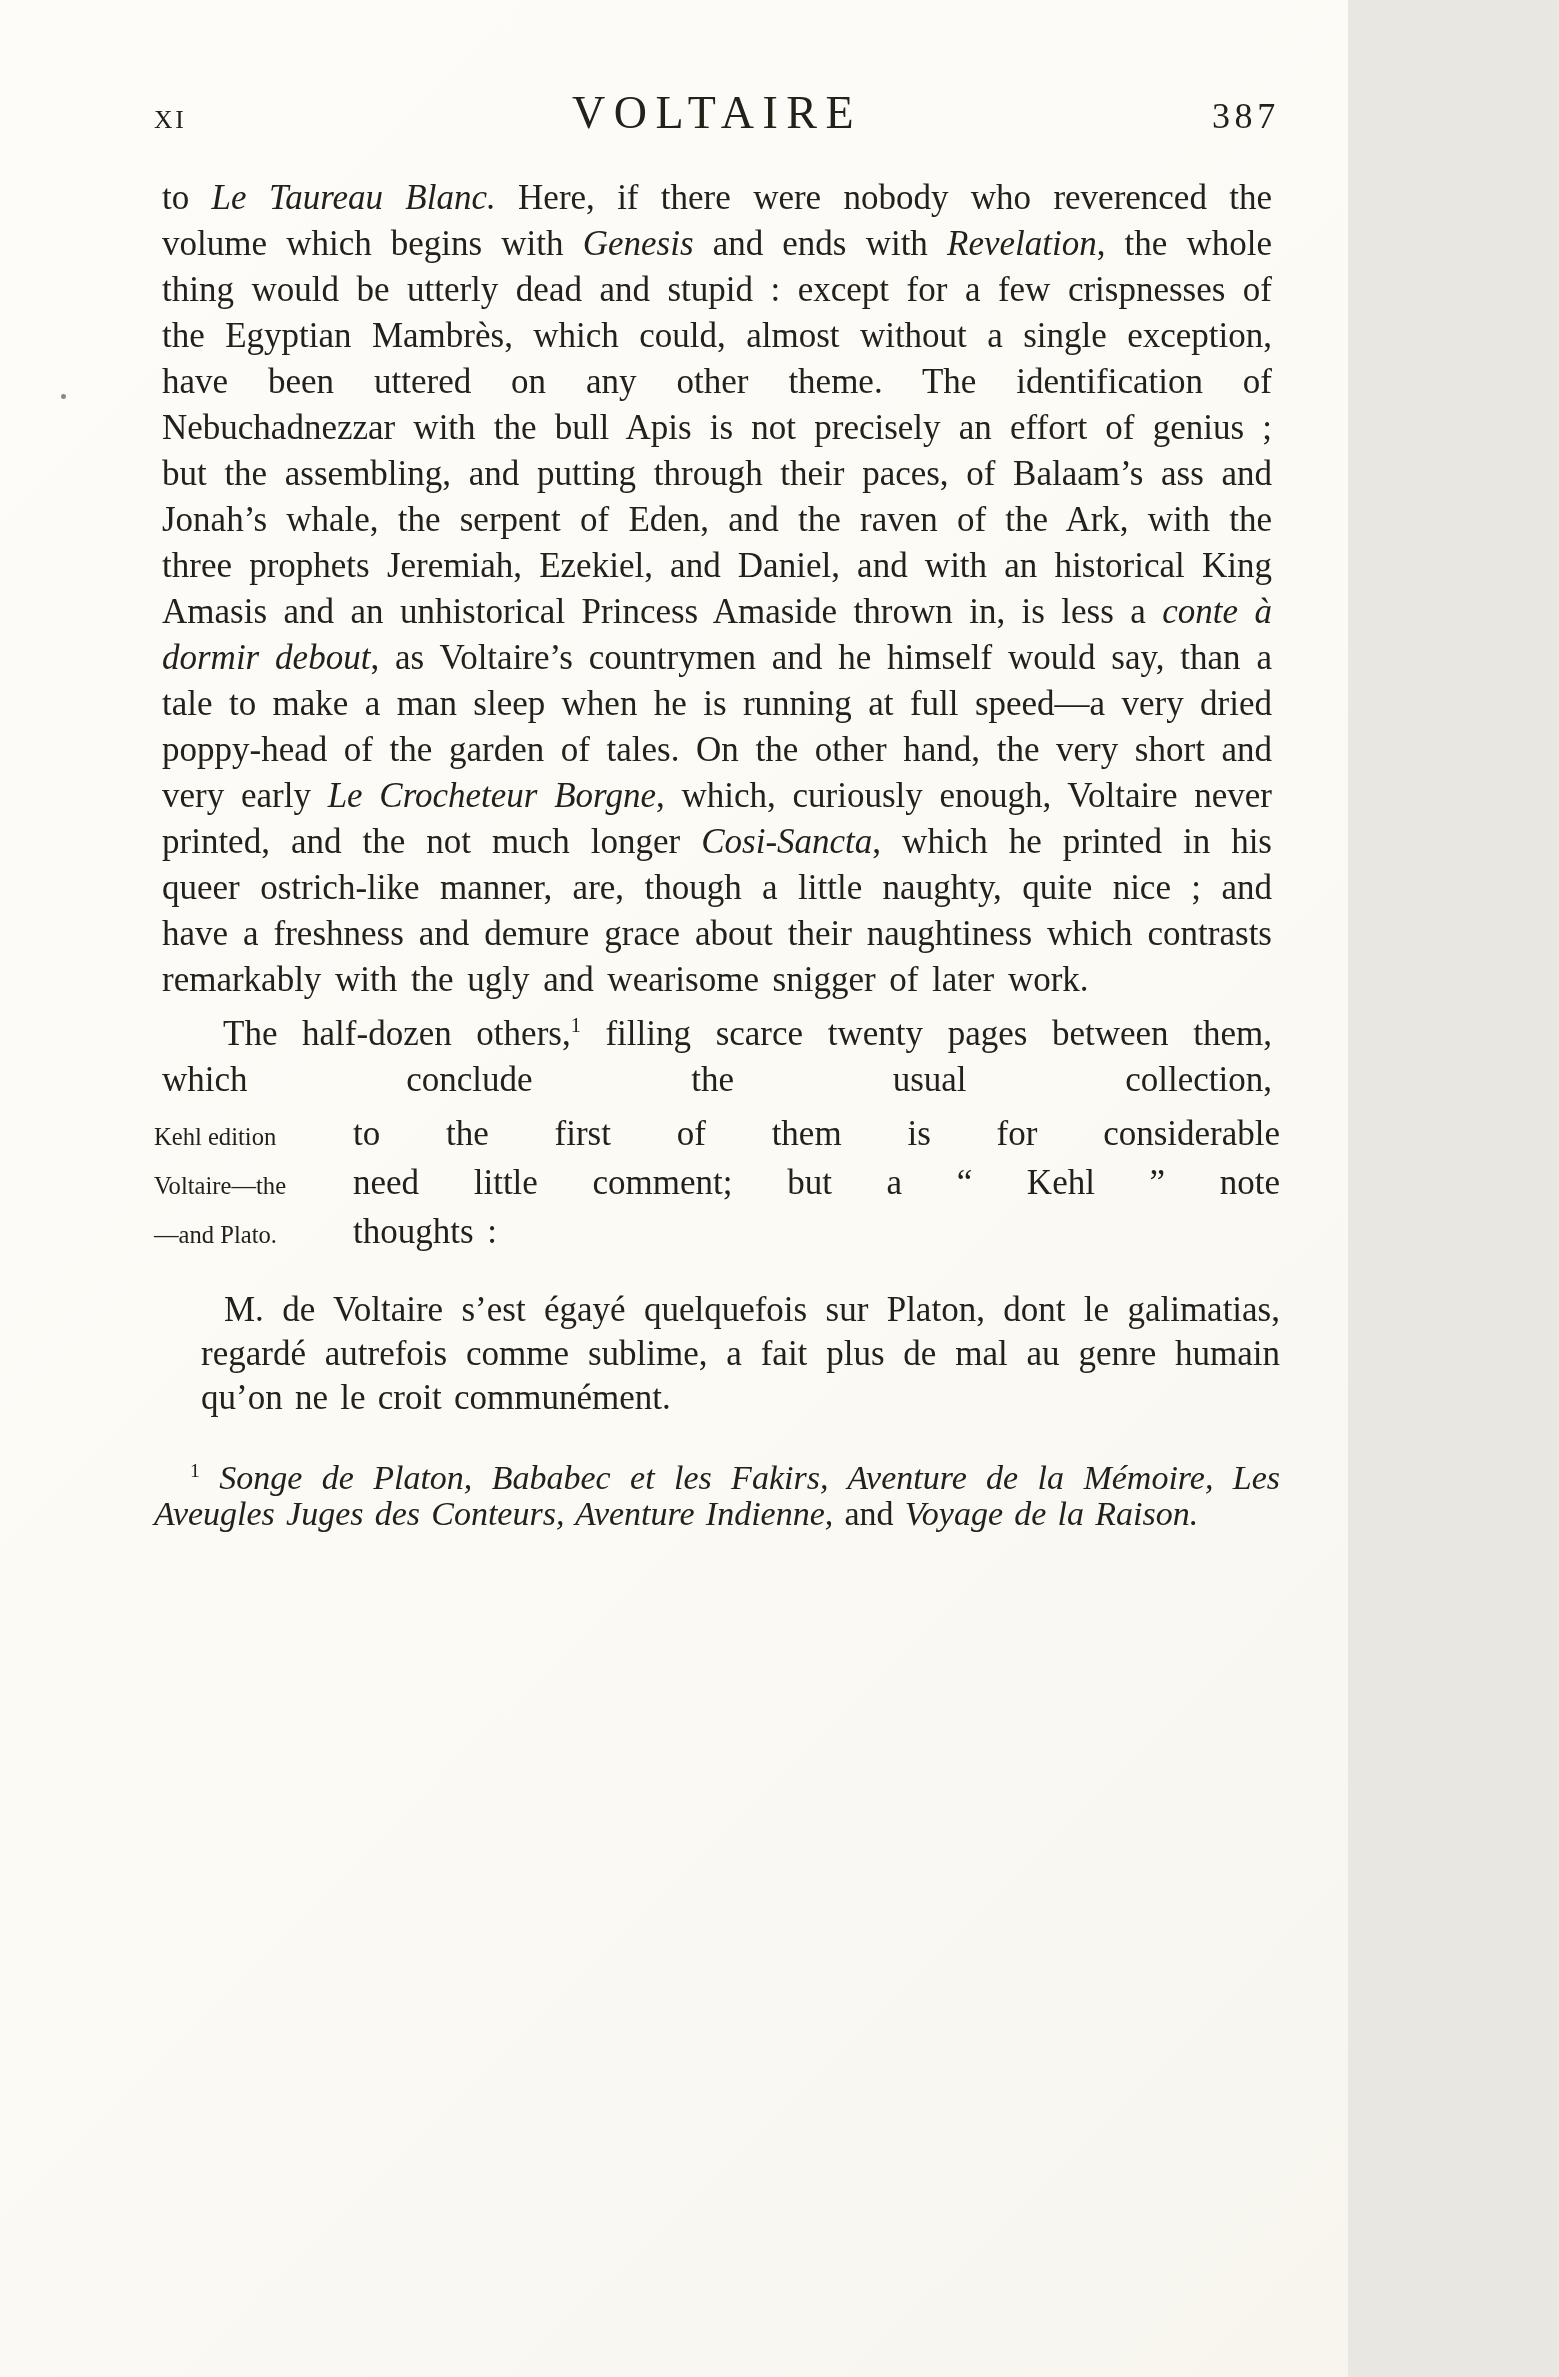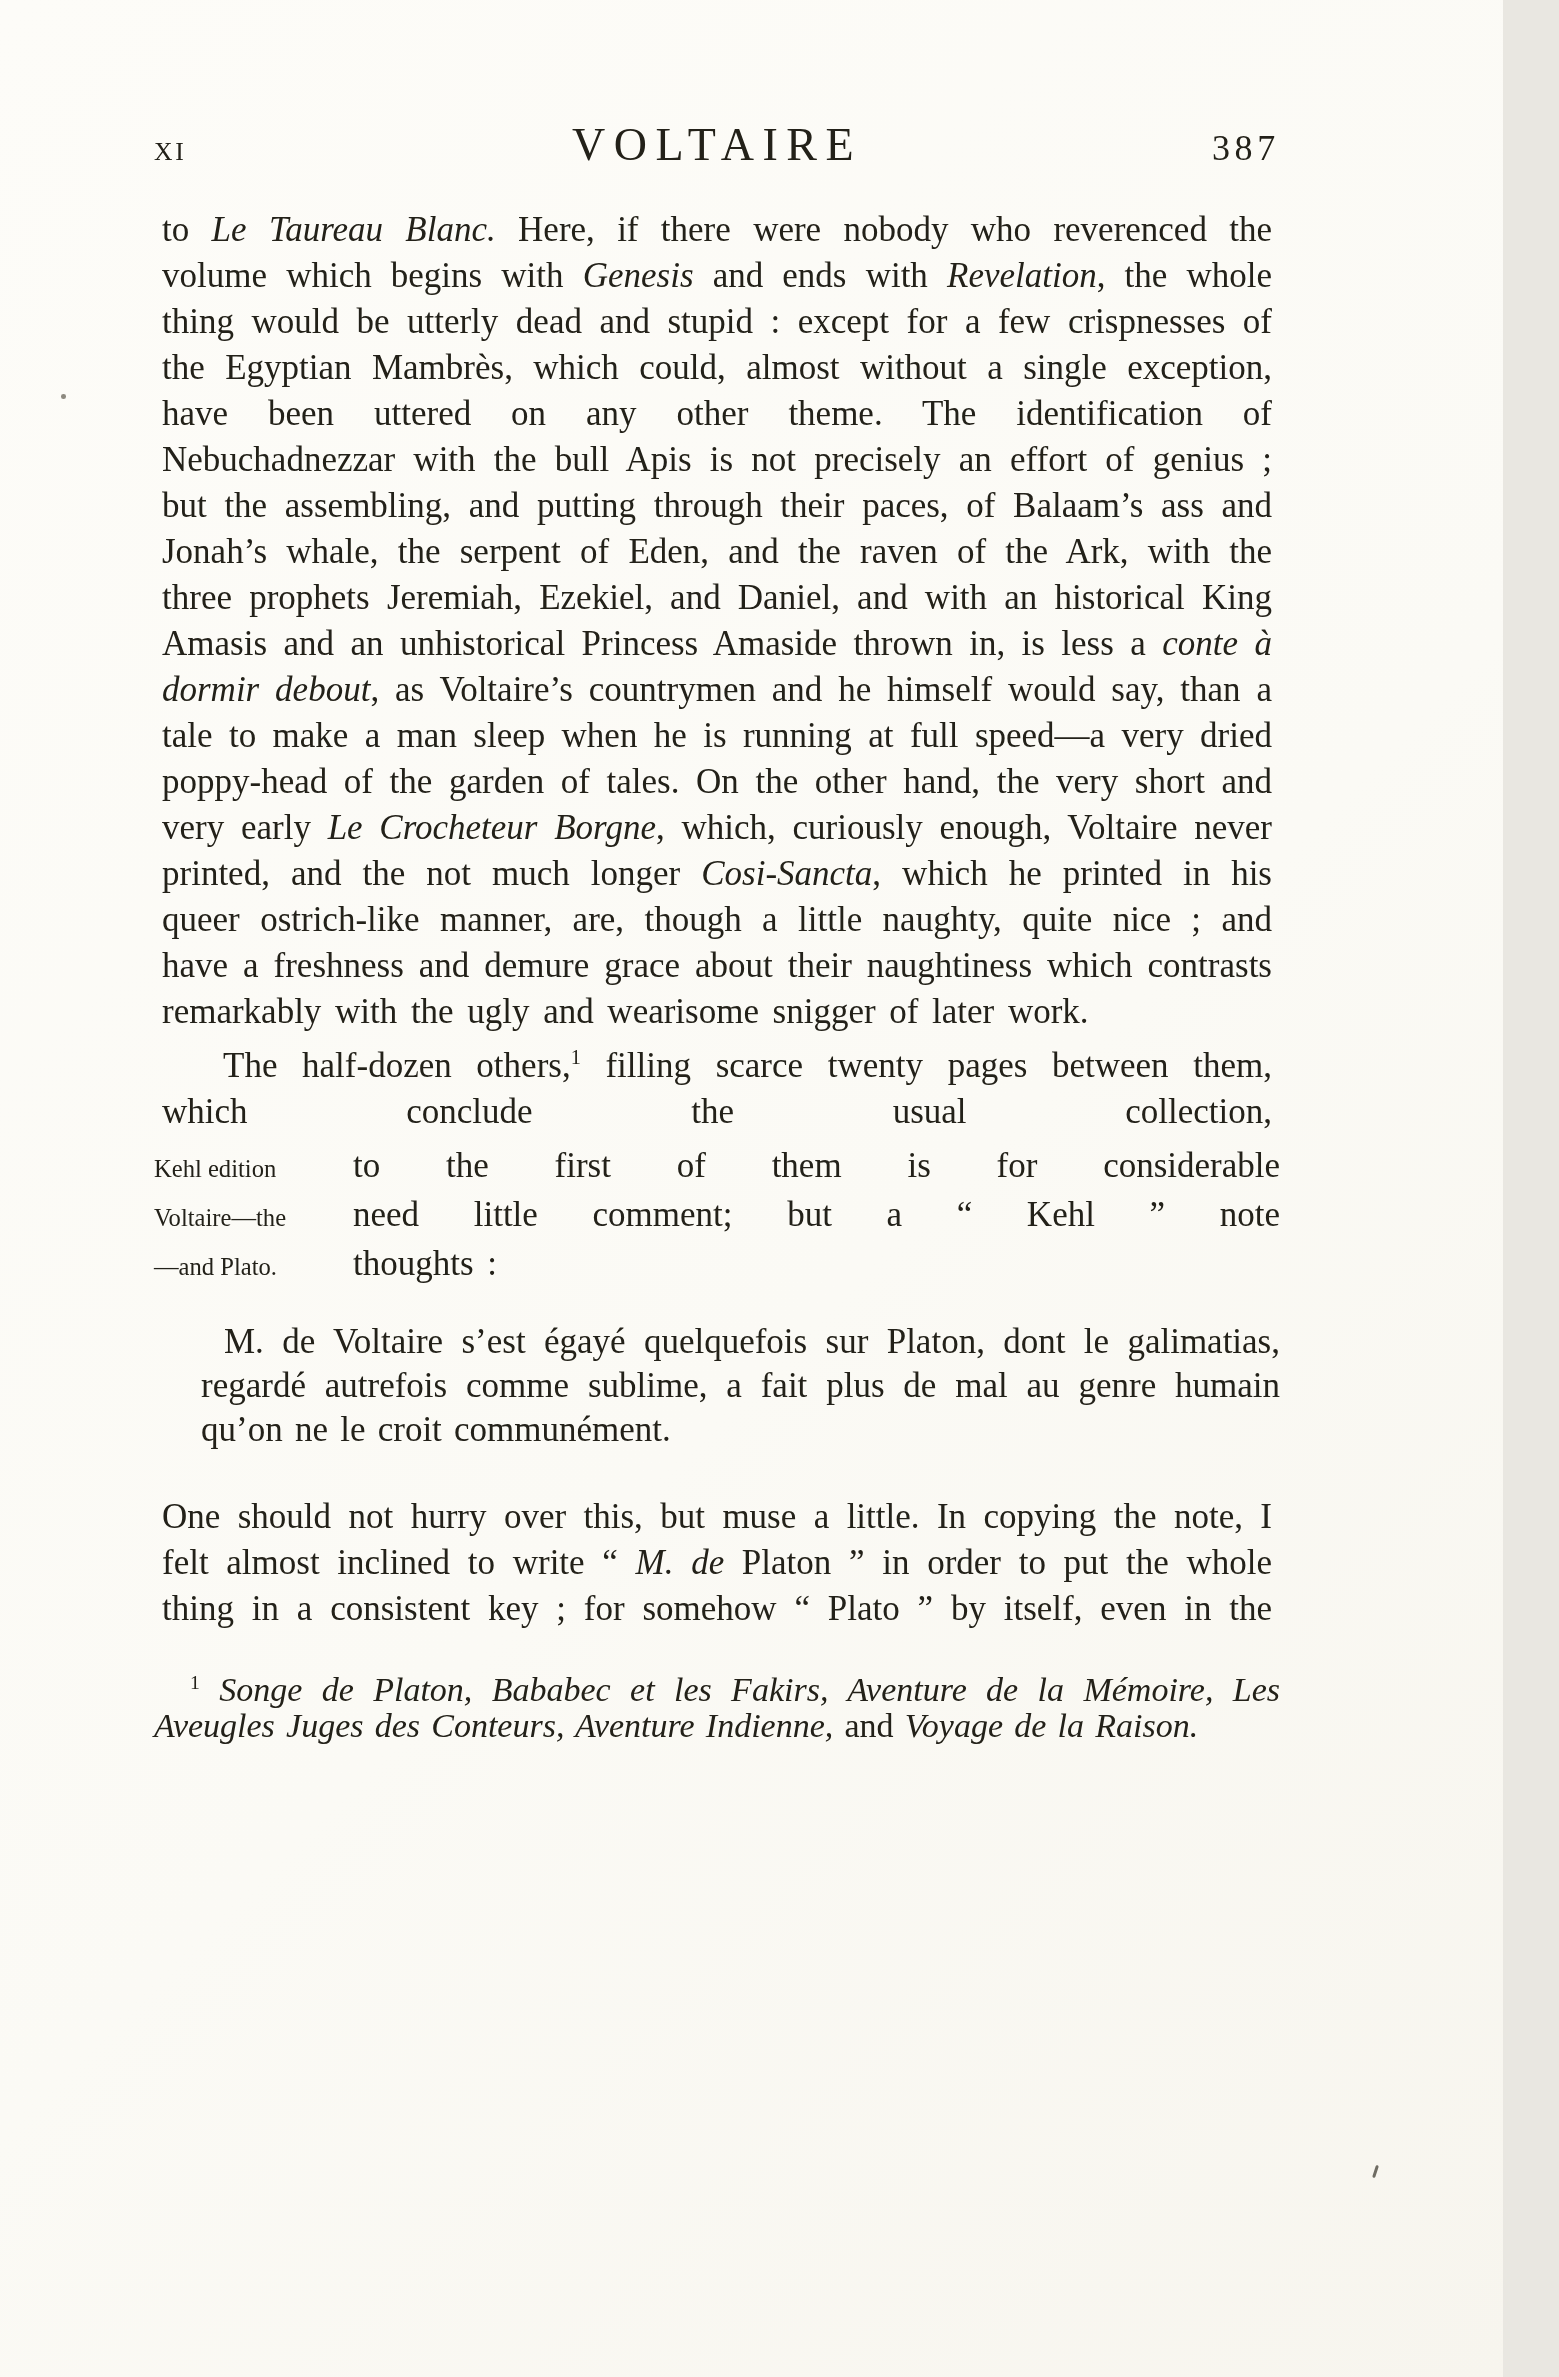--- a/index.html
+++ b/index.html
@@ -3,25 +3,25 @@
 <meta charset="utf-8">
 <style>
   html, body { margin: 0; padding: 0; }
   body {
     width: 1560px; height: 2377px;
     background: #e9e7e1;
     font-family: "Liberation Serif", serif;
   }
   .page {
     position: relative;
-    width: 1503px; height: 2377px;
+    width: 1348px; height: 2377px;
     box-sizing: border-box;
     background: linear-gradient(135deg, #fdfcf8 0%, #fbfaf5 55%, #f7f5ee 100%);
     color: #232119;
-    padding: 118px 279px 0 154px;
+    padding: 86px 279px 0 154px;
     overflow: hidden;
   }
   .running-head {
     display: grid;
     grid-template-columns: 1fr auto 1fr;
     align-items: baseline;
     margin-bottom: 36px;
   }
   .chapter {
     font-size: 25.6px;
@@ -130,21 +130,20 @@
         <span class="sn-text sn-just">need little comment; but a “ Kehl ” note</span>
       </div>
       <div class="sn-row">
         <span class="sn-label">—and Plato.</span>
         <span class="sn-text">thoughts :</span>
       </div>
     </div>
 
     <blockquote class="quote"><span>M. de Voltaire s’est égayé quelquefois sur Platon, dont le galimatias, regardé autrefois comme sublime, a fait plus de mal au genre humain qu’on ne le croit communément.</span></blockquote>
 
-    <p class="para after-quote justify-last"><span>One should not hurry over this, but muse a little. In copying the note, I felt almost inclined to write “ </span><i>M. de</i><span> Platon ” in order to put the whole thing in a consistent key ; for somehow “ Plato ” by itself, even in the</span></p>
 
     <div class="footnote"><sup>1</sup><span> </span><i>Songe de Platon, Bababec et les Fakirs, Aventure de la Mémoire, Les Aveugles Juges des Conteurs, Aventure Indienne,</i><span> and </span><i>Voyage de la Raison.</i></div>
 
   </main>
 
   <div class="speck speck-1"></div>
   <div class="speck speck-2"></div>
 
 </div>
 

